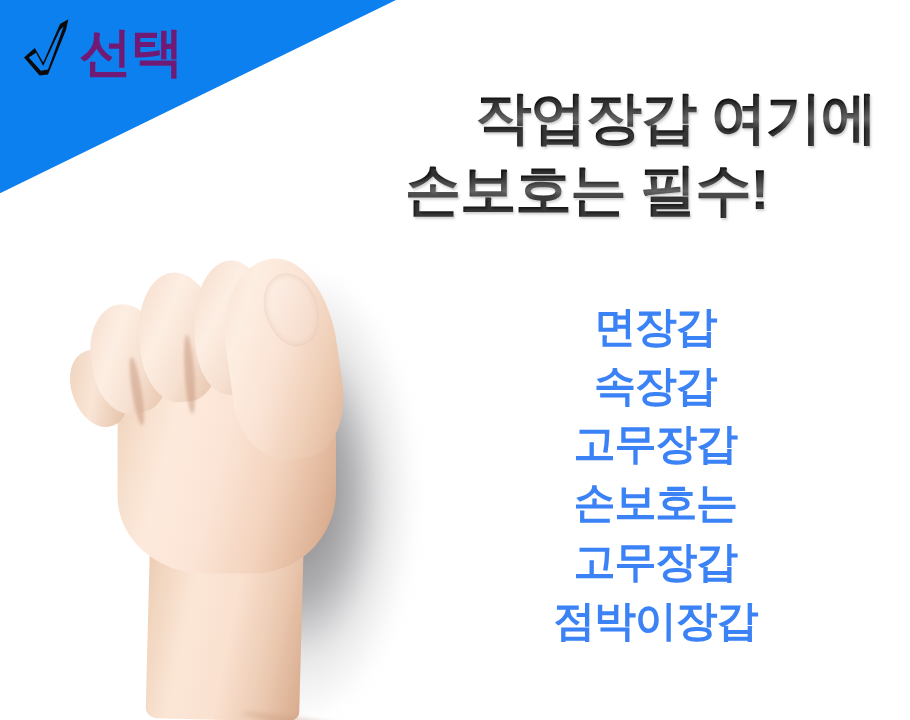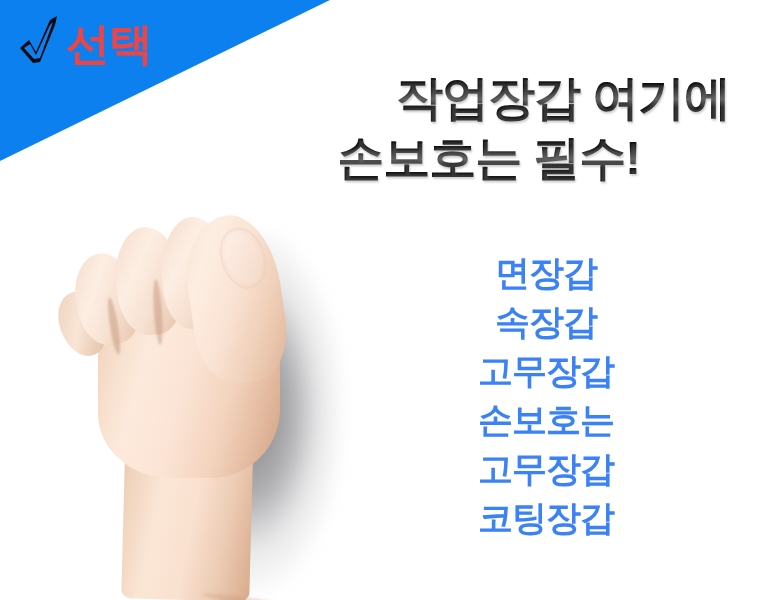--- a/index.html
+++ b/index.html
@@ -44,21 +44,21 @@
   }
   .logo-check {
     width: 52px;
     height: 56px;
     display: block;
     margin-top: -4px;
   }
   .logo-text {
     font-size: 44px;
     font-weight: bold;
-    color: #ef4444;
+    color: #701a75;
     letter-spacing: -1px;
     line-height: 1;
     margin-left: -4px;
     white-space: nowrap;
   }
 
   
   .hand-wrap {
     position: absolute;
     left: 58px;
@@ -246,16 +246,16 @@
     <div class="headline-line line-2">작업장갑 여기에</div>
     <div class="headline-line line-1">손보호는 필수!</div>
   </div>
 
   <div class="product-list">
     <div class="product-item">면장갑</div>
     <div class="product-item">속장갑</div>
     <div class="product-item">고무장갑</div>
     <div class="product-item">손보호는</div>
     <div class="product-item">고무장갑</div>
-    <div class="product-item">코팅장갑</div>
+    <div class="product-item">점박이장갑</div>
   </div>
 
 </div>
 
 </body></html>

